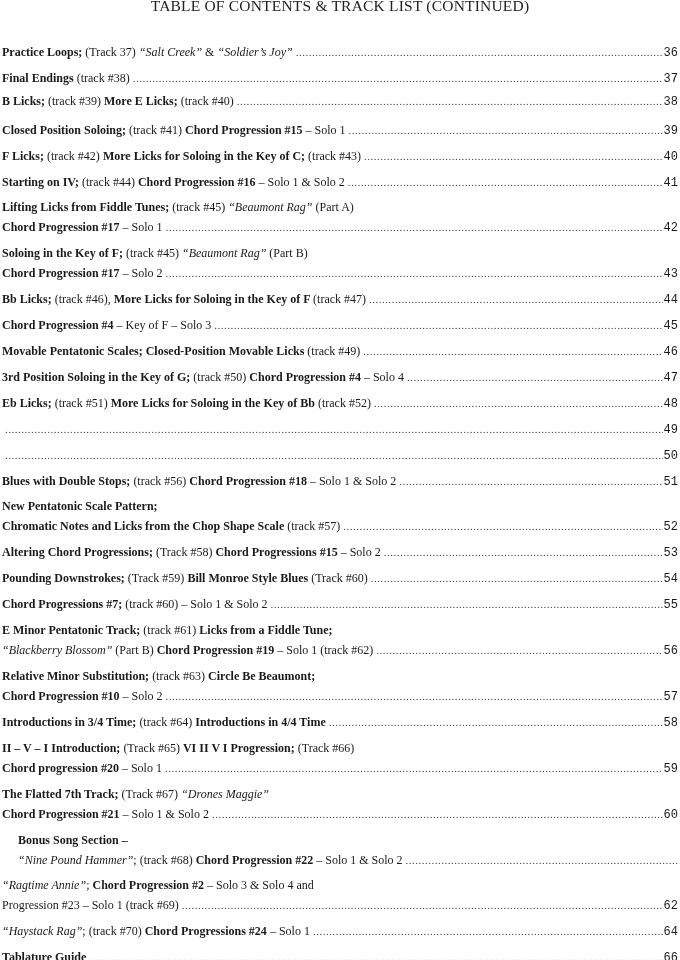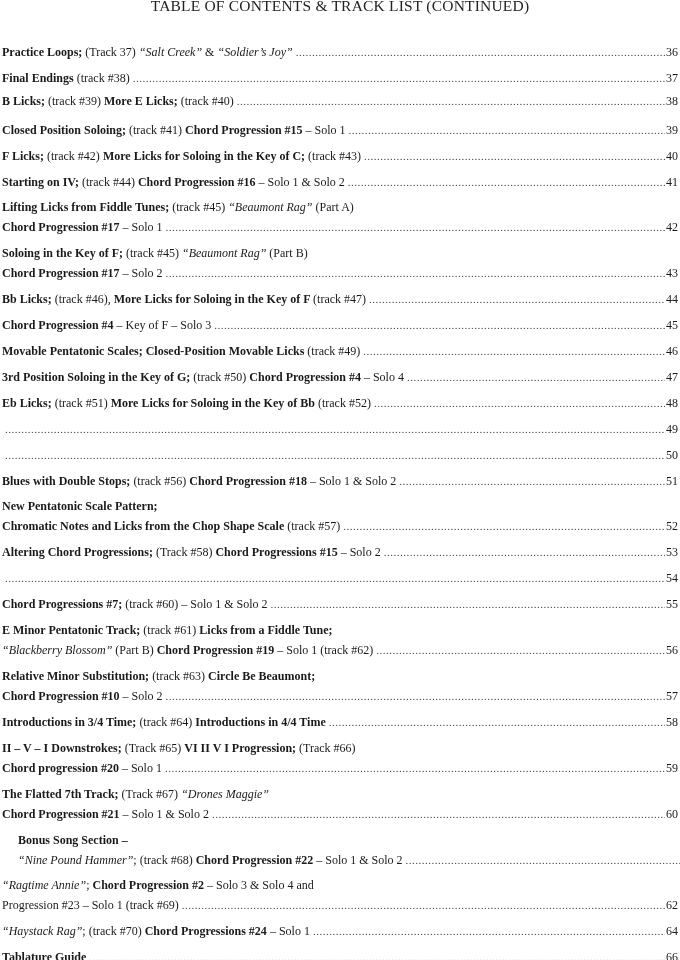--- a/index.html
+++ b/index.html
@@ -4,21 +4,21 @@
 <style>
   html,body{margin:0;padding:0;background:#fff;}
   body{width:680px;height:960px;overflow:hidden;position:relative;font-family:"Liberation Serif","DejaVu Serif",serif;color:#1a1a1a;}
   .title{position:absolute;top:-3px;left:0;width:680px;text-align:center;font-size:15.5px;letter-spacing:0.2px;color:#222;}
   .toc{position:absolute;top:42px;left:2px;width:676px;}
   .entry{margin:0;}
   .line{display:flex;align-items:baseline;font-size:12px;line-height:20px;height:20px;white-space:nowrap;}
   .line .txt{flex:0 0 auto;}
   .line .leader{flex:1 1 auto;overflow:hidden;margin:0 1px 0 3px;color:#444;font-size:11px;letter-spacing:0.5px;}
   .line .leader::before{content:"................................................................................................................................................................................................................................................";}
-  .line .page{flex:0 0 auto;text-align:left;}
+  .line .page{flex:0 0 auto;text-align:left;font-family:Liberation Mono, monospace;}
   .b{font-weight:bold;}
   .r{font-weight:normal;}
   .i{font-style:italic;font-weight:normal;}
 </style>
 </head>
 <body>
 
 <div class="title">TABLE OF CONTENTS &amp; TRACK LIST (CONTINUED)</div>
 
 <div class="toc" id="toc">
@@ -150,20 +150,21 @@
     </div>
     <div class="entry" style="position: absolute; left: 0px; width: 676px; top: 500.3px;">
       <div class="line">
         <span class="txt"><span class="b">Altering Chord Progressions; </span><span class="r">(Track #58) </span><span class="b">Chord Progressions #15 </span><span class="r">– Solo 2</span></span>
         <span class="leader"></span>
         <span class="page">53</span>
       </div>
     </div>
     <div class="entry" style="position: absolute; left: 0px; width: 676px; top: 526.2px;">
       <div class="line">
+        <span class="txt"><span class="b">Pounding Downstrokes; </span><span class="r">(Track #59) </span><span class="b">Bill Monroe Style Blues </span><span class="r">(Track #60)</span></span>
         <span class="leader"></span>
         <span class="page">54</span>
       </div>
     </div>
     <div class="entry" style="position: absolute; left: 0px; width: 676px; top: 552.1px;">
       <div class="line">
         <span class="txt"><span class="b">Chord Progressions #7; </span><span class="r">(track #60) – Solo 1 &amp; Solo 2</span></span>
         <span class="leader"></span>
         <span class="page">55</span>
       </div>
@@ -190,21 +191,21 @@
     </div>
     <div class="entry" style="position: absolute; left: 0px; width: 676px; top: 669.8px;">
       <div class="line">
         <span class="txt"><span class="b">Introductions in 3/4 Time; </span><span class="r">(track #64) </span><span class="b">Introductions in 4/4 Time</span></span>
         <span class="leader"></span>
         <span class="page">58</span>
       </div>
     </div>
     <div class="entry" style="position: absolute; left: 0px; width: 676px; top: 695.7px;">
       <div class="line">
-        <span class="txt"><span class="b">II – V – I Downstrokes; </span><span class="r">(Track #65) </span><span class="b">VI II V I Progression; </span><span class="r">(Track #66)</span></span>
+        <span class="txt"><span class="b">II – V – I Introduction; </span><span class="r">(Track #65) </span><span class="b">VI II V I Progression; </span><span class="r">(Track #66)</span></span>
       </div>
       <div class="line">
         <span class="txt"><span class="b">Chord progression #20 </span><span class="r">– Solo 1</span></span>
         <span class="leader"></span>
         <span class="page">59</span>
       </div>
     </div>
     <div class="entry" style="position: absolute; left: 0px; width: 676px; top: 741.6px;">
       <div class="line">
         <span class="txt"><span class="b">The Flatted 7th Track; </span><span class="r">(Track #67) </span><span class="i">“Drones Maggie”</span></span>

